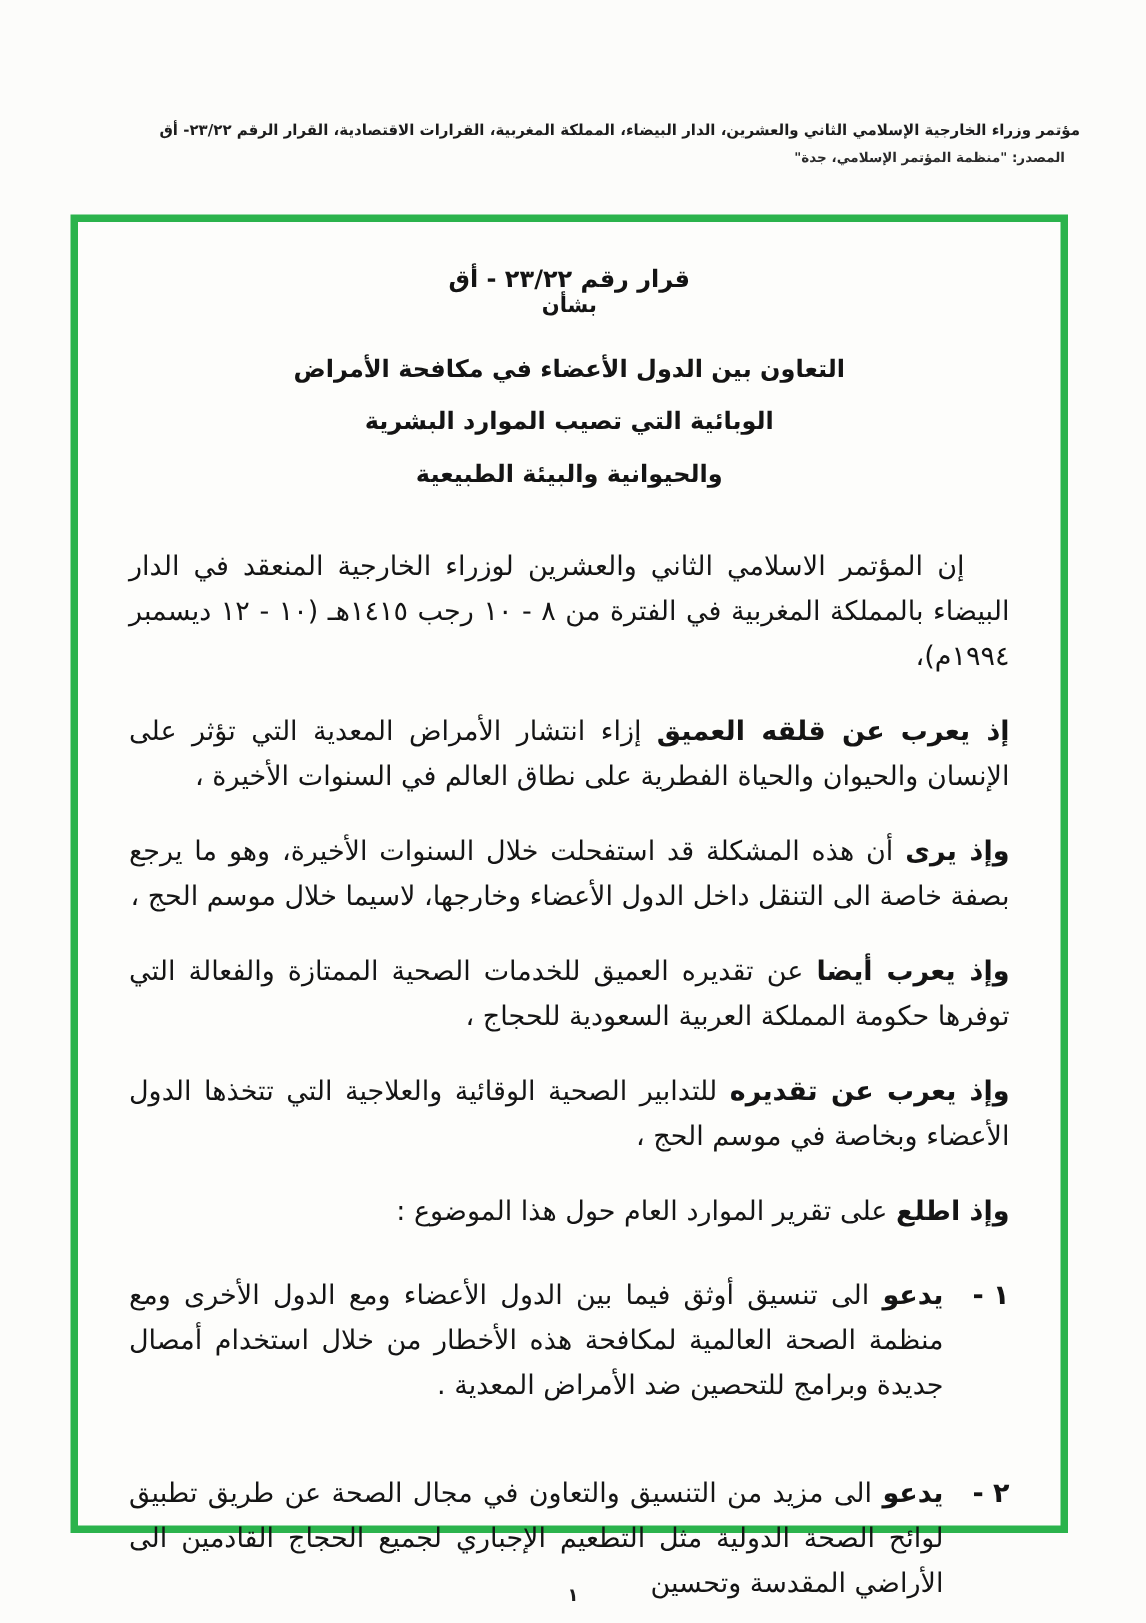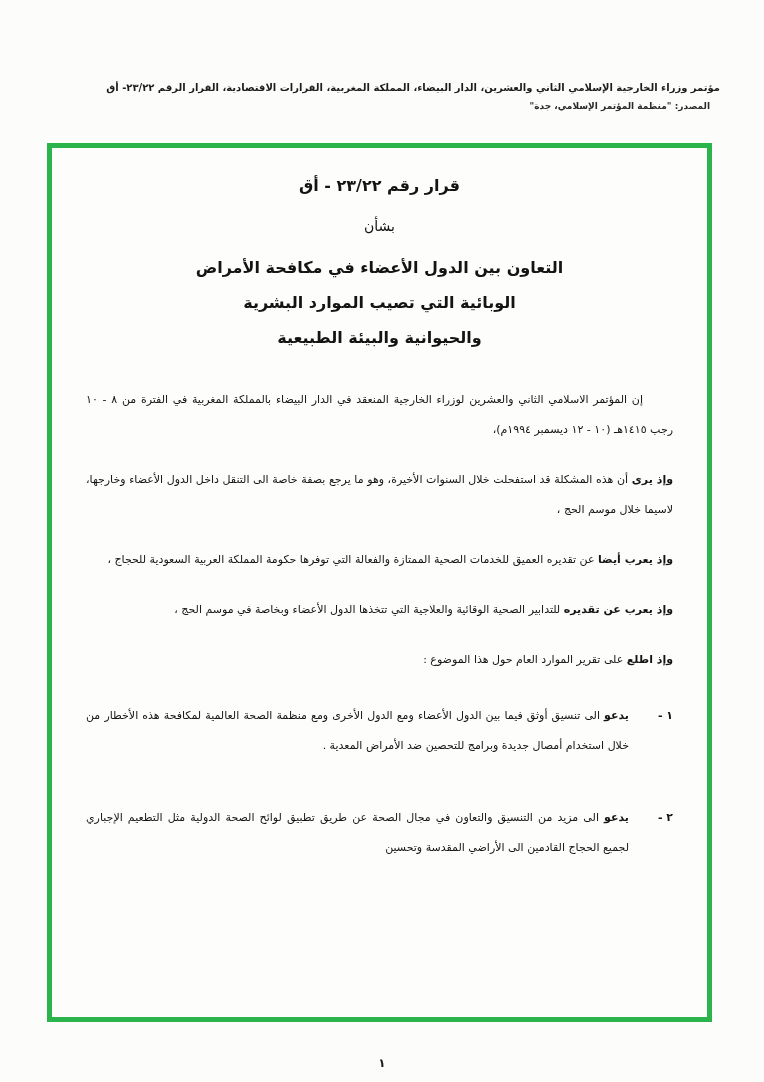--- a/index.html
+++ b/index.html
@@ -46,33 +46,33 @@
 
   .title-block { text-align: center; }
   .doc-title {
     font-size: 16px;
     font-weight: bold;
     letter-spacing: 1px;
     margin-top: 6px;
   }
   .doc-subtitle {
     font-size: 14px;
-    font-weight: normal;
-    margin-top: 23px;
+    font-weight: bold;
+    margin-top: 1px;
   }
   .heading-line {
     font-size: 16px;
     font-weight: bold;
     line-height: 35px;
   }
   .heading-line.first { margin-top: 16px; }
 
   .doc-body {
     margin-top: 30px;
-    font-size: 11px;
+    font-size: 18px;
     line-height: 30px;
     text-align: justify;
   }
   .para { margin-bottom: 20px; }
   .para.opening { text-indent: 30px; }
   .lead { font-weight: bold; }
 
   .items { margin-top: 26px; }
   .item {
     display: flex;
@@ -114,20 +114,24 @@
     <div class="doc-subtitle">بشأن</div>
     <div class="heading-line first">التعاون بين الدول الأعضاء في مكافحة الأمراض</div>
     <div class="heading-line">الوبائية التي تصيب الموارد البشرية</div>
     <div class="heading-line">والحيوانية والبيئة الطبيعية</div>
   </div>
 
   <div class="doc-body">
 
     <p class="para opening">إن المؤتمر الاسلامي الثاني والعشرين لوزراء الخارجية المنعقد في الدار البيضاء بالمملكة المغربية في الفترة من ٨ - ١٠ رجب ١٤١٥هـ (١٠ - ١٢ ديسمبر ١٩٩٤م)،</p>
 
+    <p class="para">
+      <span class="lead">إذ يعرب عن قلقه العميق</span>
+      <span>إزاء انتشار الأمراض المعدية التي تؤثر على الإنسان والحيوان والحياة الفطرية على نطاق العالم في السنوات الأخيرة ،</span>
+    </p>
 
     <p class="para">
       <span class="lead">وإذ يرى</span>
       <span>أن هذه المشكلة قد استفحلت خلال السنوات الأخيرة، وهو ما يرجع بصفة خاصة الى التنقل داخل الدول الأعضاء وخارجها، لاسيما خلال موسم الحج ،</span>
     </p>
 
     <p class="para">
       <span class="lead">وإذ يعرب أيضا</span>
       <span>عن تقديره العميق للخدمات الصحية الممتازة والفعالة التي توفرها حكومة المملكة العربية السعودية للحجاج ،</span>
     </p>

